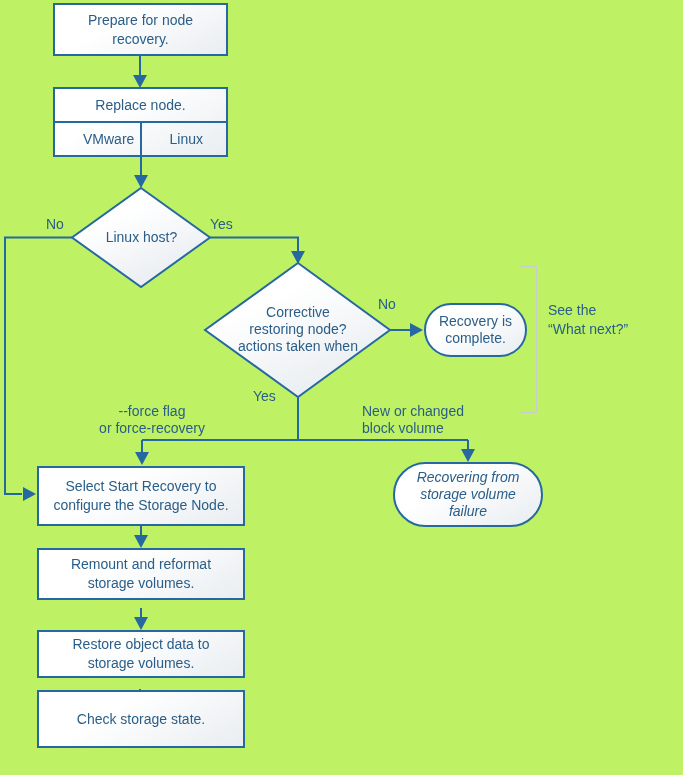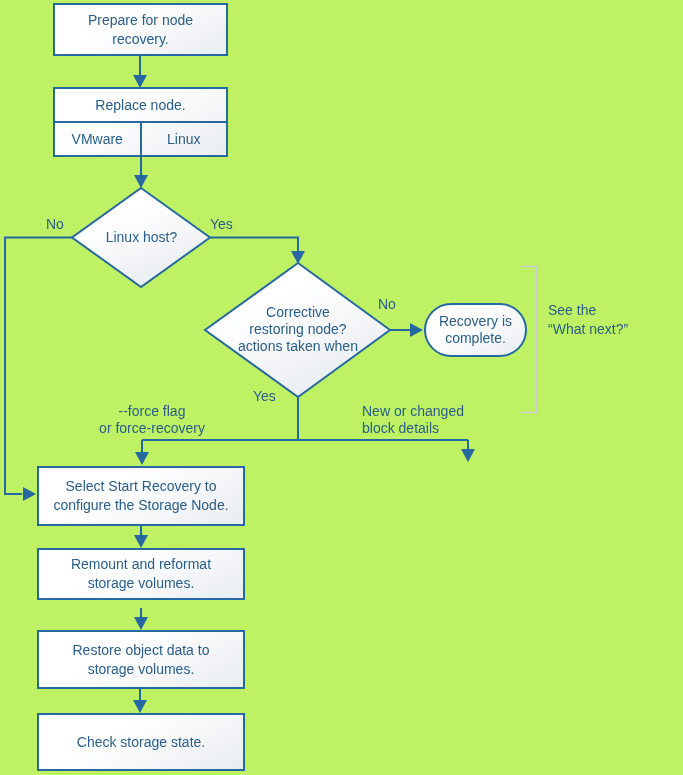--- a/index.html
+++ b/index.html
@@ -56,21 +56,21 @@
     display:flex;align-items:center;justify-content:center;
     border-bottom:2px solid var(--stroke);
   }
   .split-row{
     width:100%;
     flex:1;
     display:flex;
   }
   .split-cell{
     flex:1;
-    display:flex;align-items:center;justify-content:center;
+    display:flex;align-items:center;justify-content:flex-start;padding-left:28px;
   }
   .split-cell + .split-cell{border-left:2px solid var(--stroke);}
 
   .free-label{
     position:absolute;
     line-height:17px;
     white-space:nowrap;
   }
   .free-label.center{text-align:center;}
   .diamond-label{
@@ -158,53 +158,58 @@
     <span class="ln">Corrective</span>
     <span class="ln">restoring node?</span>
     <span class="ln">actions taken when</span>
   </div>
 
   <div class="node stadium" style="left:424px;top:303px;width:103px;height:54px;line-height:17px;">
     <span class="ln">Recovery is</span>
     <span class="ln">complete.</span>
   </div>
 
+  <div class="node stadium italic" style="left:393px;top:462px;width:150px;height:65px;">
+    <span class="ln">Recovering from</span>
+    <span class="ln">storage volume</span>
+    <span class="ln">failure</span>
+  </div>
 
   <div class="node" style="left:37px;top:466px;width:208px;height:60px;">
     <span class="ln">Select Start Recovery to</span>
     <span class="ln">configure the Storage Node.</span>
   </div>
 
   <div class="node" style="left:37px;top:548px;width:208px;height:52px;">
     <span class="ln">Remount and reformat</span>
     <span class="ln">storage volumes.</span>
   </div>
 
-  <div class="node" style="left:37px;top:630px;width:208px;height:59px;">
+  <div class="node" style="left:37px;top:630px;width:208px;height:48px;">
     <span class="ln">Restore object data to</span>
     <span class="ln">storage volumes.</span>
   </div>
 
-  <div class="node" style="left:37px;top:713px;width:208px;height:58px;">
+  <div class="node" style="left:37px;top:690px;width:208px;height:58px;">
     <span>Check storage state.</span>
   </div>
 
   <div class="free-label" style="left:46px;top:216px;">No</div>
   <div class="free-label" style="left:210px;top:216px;">Yes</div>
   <div class="free-label" style="left:378px;top:296px;">No</div>
   <div class="free-label" style="left:253px;top:388px;">Yes</div>
 
   <div class="free-label center" style="left:75px;top:403px;width:154px;">
     <span class="ln">--force flag</span>
     <span class="ln">or force-recovery</span>
   </div>
 
   <div class="free-label" style="left:362px;top:403px;width:140px;">
     <span class="ln">New or changed</span>
-    <span class="ln">block details</span>
+    <span class="ln">block volume</span>
   </div>
 
   <div class="free-label note" style="left:548px;top:301px;width:135px;">
     <span class="ln">See the</span>
     <span class="ln">“What next?”</span>
   </div>
 
 </div>
 
 </body></html>

